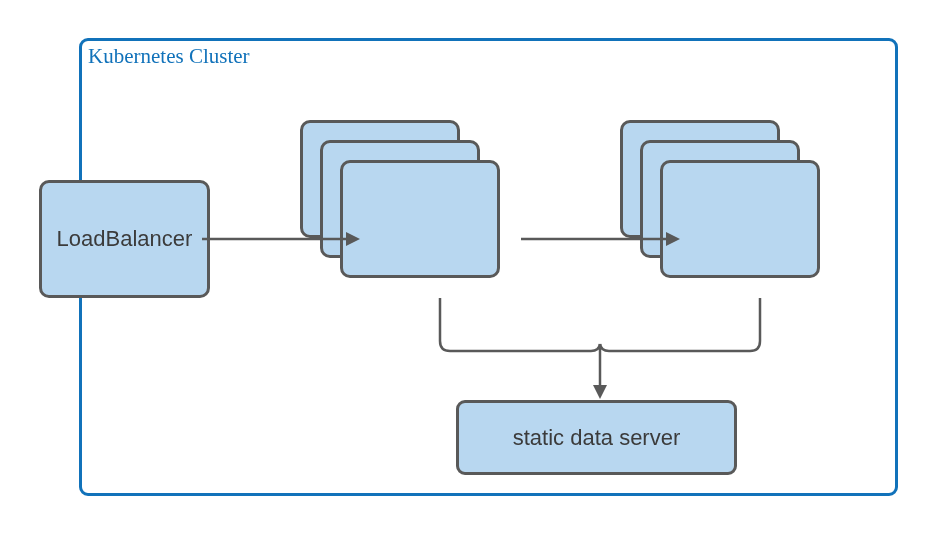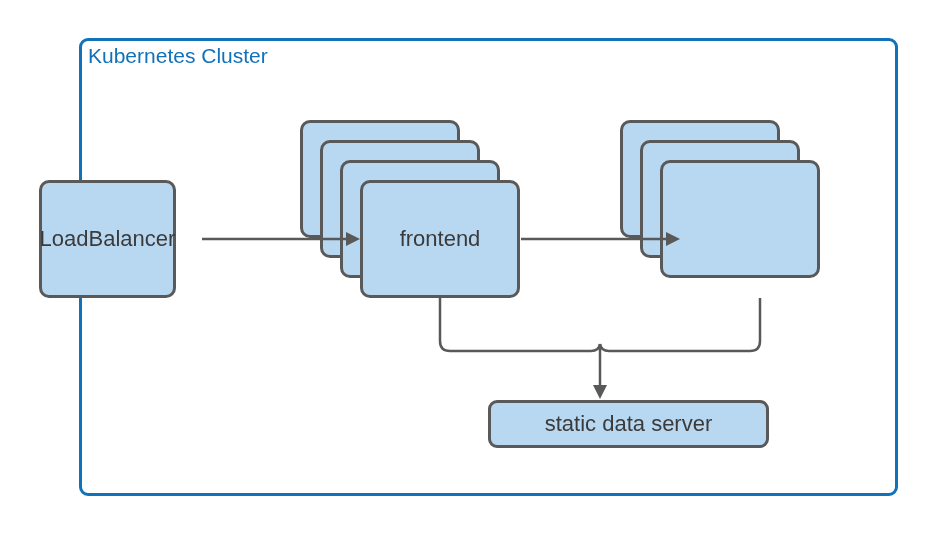--- a/index.html
+++ b/index.html
@@ -9,36 +9,36 @@
     font-family:"Liberation Sans",sans-serif;
   }
   .cluster{
     position:absolute;left:79px;top:38px;width:819px;height:458px;
     box-sizing:border-box;border:3px solid var(--cluster-border,#1172ba);
     border-radius:9px;background:transparent;
   }
   .cluster-title{
     position:absolute;left:6px;top:3px;
     font-size:21px;line-height:24px;
-    color:var(--cluster-title,#1172ba);white-space:nowrap;
+    color:var(--cluster-title,#1172ba);white-space:nowrap;font-family:Liberation Serif, serif;
   }
   .node{
     position:absolute;box-sizing:border-box;
     background:var(--node-fill,#b8d7f0);
     border:3px solid var(--node-border,#595959);
     border-radius:10px;
     display:flex;align-items:center;justify-content:center;
     font-size:22px;color:var(--node-text,#3b3b3b);
     z-index:2;white-space:nowrap;
   }
   .stacked{width:160px;height:118px;}
-  .lb{left:39px;top:180px;width:137px;height:118px;}
+  .lb{left:39px;top:180px;width:171px;height:118px;}
   .fe1{left:300px;top:120px}.fe2{left:320px;top:140px}.fe3{left:340px;top:160px}.fe4{left:360px;top:180px}
   .be1{left:620px;top:120px}.be2{left:640px;top:140px}.be3{left:660px;top:160px}.be4{left:680px;top:180px}
-  .sds{left:488px;top:400px;width:281px;height:48px;border-radius:9px;}
+  .sds{left:456px;top:400px;width:281px;height:75px;border-radius:9px;}
   svg.edges{
     position:absolute;left:0;top:0;width:940px;height:540px;
     z-index:3;pointer-events:none;
   }
   .edge{stroke:var(--connector,#595959);stroke-width:2.5;fill:none;}
   .arrowhead{fill:var(--connector,#595959);stroke:none;}
 </style>
 </head>
 <body>
 
@@ -48,23 +48,20 @@
     <div class="cluster-title">Kubernetes Cluster</div>
   </div>
 
   <div class="node lb">
     <span>LoadBalancer</span>
   </div>
 
   <div class="node stacked fe1"></div>
   <div class="node stacked fe2"></div>
   <div class="node stacked fe3"></div>
-  <div class="node stacked fe4">
-    <span>frontend</span>
-  </div>
 
   <div class="node stacked be1"></div>
   <div class="node stacked be2"></div>
   <div class="node stacked be3"></div>
 
   <div class="node sds">
     <span>static data server</span>
   </div>
 
   <svg class="edges" viewBox="0 0 940 540">

